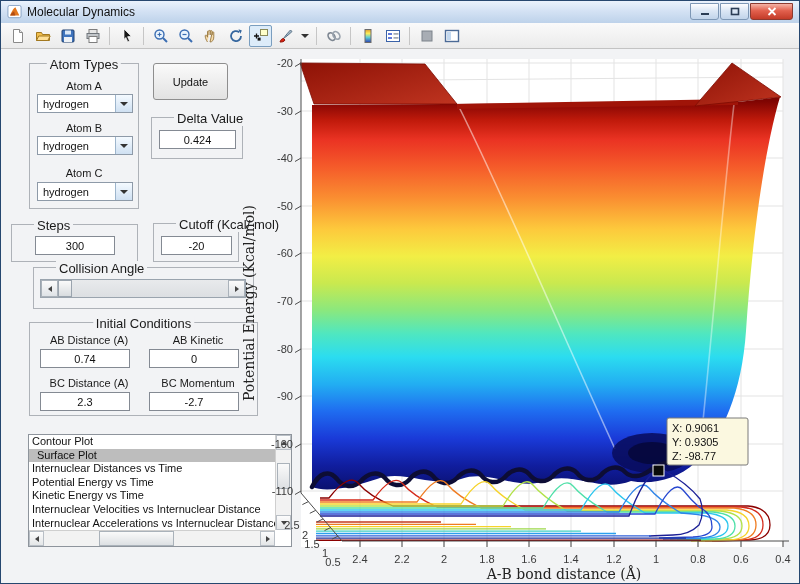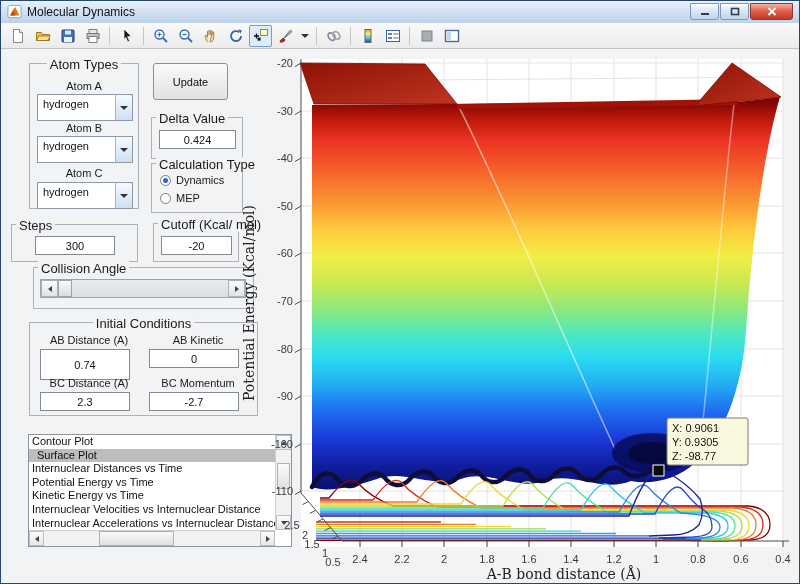--- a/index.html
+++ b/index.html
@@ -21,25 +21,25 @@
   .tb{width:23px;height:22px;display:flex;align-items:center;justify-content:center;border:1px solid transparent;
     background:transparent;padding:0;margin:0 1px;}
   .tb.active{border:1px solid #7a9ebf;background:#ddecf9;border-radius:2px;}
   .tb.caret{width:12px;}
   .tsep{width:1px;height:18px;background:#c6c6c6;margin:0 4px;}
   
   .content{position:absolute;left:0;right:0;top:48px;bottom:0;background:#f2f3f5;}
   .group{position:absolute;border:1px solid #aeb2b8;}
   .gt{position:absolute;top:-7px;font-size:13px;color:#1a1a1a;background:#f2f3f5;padding:0 3px;white-space:nowrap;}
   .gt.center{left:50%;transform:translateX(-50%);}
-  .gt.left{left:4px;}
+  .gt.left{left:22px;}
   .lbl{position:absolute;font-size:11px;color:#1a1a1a;text-align:center;white-space:nowrap;}
   .edit{position:absolute;background:#fff;border:1px solid #848a93;text-align:center;
     font-family:"Liberation Sans",sans-serif;font-size:11px;color:#111;padding:0;}
-  .combo{position:absolute;height:27px;background:#fff;border:1px solid #8e9aa8;display:flex;align-items:stretch;}
+  .combo{position:absolute;height:19px;background:#fff;border:1px solid #8e9aa8;display:flex;align-items:stretch;}
   .combo .ct{flex:1;font-size:11px;padding:3px 0 0 5px;color:#111;overflow:hidden;white-space:nowrap;}
   .combo .cb{width:17px;border-left:1px solid #9db5cc;background:linear-gradient(#f4faff,#cfe0f2);
     display:flex;align-items:center;justify-content:center;}
   .tri-d{width:0;height:0;border-left:4px solid transparent;border-right:4px solid transparent;border-top:4px solid #333;}
   .tri-u{width:0;height:0;border-left:3px solid transparent;border-right:3px solid transparent;border-bottom:4px solid #444;}
   .tri-dn{width:0;height:0;border-left:3px solid transparent;border-right:3px solid transparent;border-top:4px solid #444;}
   .tri-l{width:0;height:0;border-top:3px solid transparent;border-bottom:3px solid transparent;border-right:4px solid #444;}
   .tri-r{width:0;height:0;border-top:3px solid transparent;border-bottom:3px solid transparent;border-left:4px solid #444;}
   .btn{position:absolute;border:1px solid #8e8e8e;border-radius:3px;background:linear-gradient(#fafafa,#e2e2e2);
     font-family:"Liberation Sans",sans-serif;font-size:11px;color:#111;}
@@ -244,31 +244,20 @@
       </div>
     </div>
 
     <button class="btn" style="left:152px;top:14px;width:75px;height:37px">Update</button>
 
     <div class="group" style="left:150px;top:68px;width:92px;height:42px">
       <span class="gt left">Delta Value</span>
       <input class="edit" style="left: 7px; top: 12px; width: 77px; height: 19px;" readonly="" value="0.424">
     </div>
 
-    <div class="group" style="left:150px;top:114px;width:92px;height:50px">
-      <span class="gt left">Calculation Type</span>
-      <div class="radio-row" style="left:8px;top:10px">
-        <span class="radio sel"></span>
-        <span>Dynamics</span>
-      </div>
-      <div class="radio-row" style="left:8px;top:28px">
-        <span class="radio"></span>
-        <span>MEP</span>
-      </div>
-    </div>
 
     <div class="group" style="left:10px;top:175px;width:127px;height:38px">
       <span class="gt left">Steps</span>
       <input class="edit" style="left: 23px; top: 11px; width: 80px; height: 19px;" readonly="" value="300">
     </div>
 
     <div class="group" style="left:152px;top:174px;width:86px;height:39px">
       <span class="gt left">Cutoff (Kcal/ mol)</span>
       <input class="edit" style="left: 7px; top: 12px; width: 71px; height: 19px;" readonly="" value="-20">
     </div>
@@ -284,21 +273,21 @@
         <span class="sl-ar">
             <span class="tri-r"></span>
           </span>
       </div>
     </div>
 
     <div class="group" style="left:28px;top:273px;width:229px;height:94px">
       <span class="gt center">Initial Conditions</span>
       <span class="lbl" style="left:8px;top:11px;width:102px">AB Distance (A)</span>
       <span class="lbl" style="left:117px;top:11px;width:102px">AB Kinetic</span>
-      <input class="edit" style="left: 10px; top: 26px; width: 90px; height: 31px;" readonly="" value="0.74">
+      <input class="edit" style="left: 10px; top: 26px; width: 90px; height: 19px;" readonly="" value="0.74">
       <input class="edit" style="left: 119px; top: 26px; width: 90px; height: 19px;" readonly="" value="0">
       <span class="lbl" style="left:8px;top:54px;width:102px">BC Distance (A)</span>
       <span class="lbl" style="left:117px;top:54px;width:102px">BC Momentum</span>
       <input class="edit" style="left: 10px; top: 69px; width: 90px; height: 19px;" readonly="" value="2.3">
       <input class="edit" style="left: 119px; top: 69px; width: 90px; height: 19px;" readonly="" value="-2.7">
     </div>
 
     <div class="listbox" style="left:27px;top:385px;width:264px;height:113px">
       <div class="lb-view">
         <div class="lb-item">Contour Plot</div>

